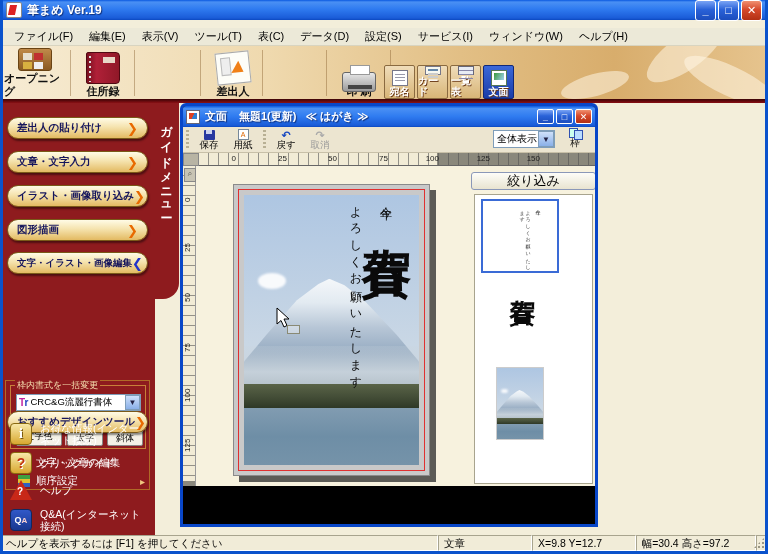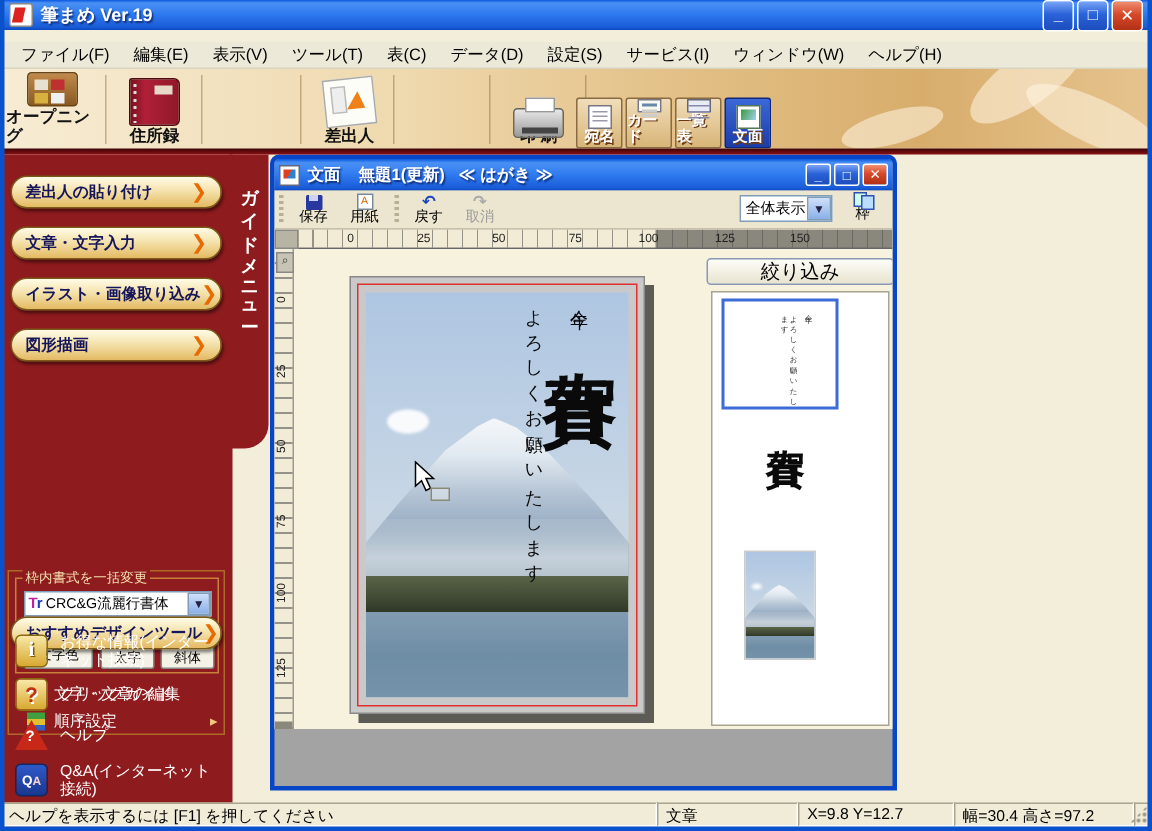--- a/index.html
+++ b/index.html
@@ -103,21 +103,21 @@
   .icon22 { width:22px; height:22px; border-radius:4px; flex:none; display:flex; align-items:center; justify-content:center; font-weight:bold; }
   .ic-info { background:linear-gradient(180deg,#f8e8a8,#d8a830); border:1px solid #8a6a10; color:#fff; font-family:"Liberation Serif",serif; font-size:14px; text-shadow:1px 1px 0 #7a5a10; }
   .ic-quest { background:linear-gradient(180deg,#f8e8a8,#d8a830); border:1px solid #8a6a10; color:#c03010; font-size:14px; text-shadow:1px 1px 0 #fff; }
   .ic-help { width:0; height:0; border-left:11px solid transparent; border-right:11px solid transparent; border-bottom:20px solid #c82818; border-radius:0; background:none; position:relative; }
   .ic-help s { position:absolute; left:-4px; top:6px; color:#fff; font-size:10px; font-weight:bold; text-decoration:none; }
   .ic-qa { background:linear-gradient(180deg,#3058c8,#183890); border:1px solid #102860; color:#fff; font-size:9px; }
   .ic-qa em { font-style:normal; color:#f8d0d0; font-size:8px; }
 
   
   .docwin { left:180px; top:103px; width:418px; height:424px; border:3px solid #0846c8; border-radius:6px 6px 0 0;
-    background:#a3a3a3; z-index:35; }
+    background:#000000; z-index:35; }
   .doc-title { height:21px; border-radius:3px 3px 0 0; display:flex; align-items:center; padding:0 3px;
     background:linear-gradient(180deg,#0a59e0 0%,#4a90f4 12%,#2f7bf0 50%,#1a5cd8 92%,#0b48c0 100%); }
   .doc-icon { width:14px; height:14px; background:#fff; border:1px solid #667; position:relative; }
   .doc-icon:before { content:""; position:absolute; left:2px; top:2px; width:8px; height:6px; background:linear-gradient(120deg,#e04020 50%,#3080d0 50%); }
   .doc-title .t { color:#fff; font-weight:bold; font-size:11px; margin-left:5px; text-shadow:1px 1px 1px #10307a; }
   .doc-title .t .sep { margin-left:12px; }
   .dwbtn { width:17px; height:15px; border:1px solid #fff; border-radius:2px; margin-left:2px; color:#fff; font-size:9px; font-weight:bold;
     display:flex; align-items:center; justify-content:center; background:linear-gradient(180deg,#7aa4f5,#2a62d8 45%,#1c4dbd); }
   .dwbtn.close { background:linear-gradient(180deg,#f09070,#d6492b 45%,#b23014); }
   .doc-toolbar { height:26px; background:#ece5d0; border-bottom:1px solid #c8c0a8; position:relative; display:flex; align-items:center; }
@@ -292,20 +292,24 @@
     <span class="chev">❯</span>
   </div>
   <div class="gbtn" style="top:82px;">
     <span class="t">イラスト・画像取り込み</span>
     <span class="chev">❯</span>
   </div>
   <div class="gbtn" style="top:116px;">
     <span class="t">図形描画</span>
     <span class="chev">❯</span>
   </div>
+  <div class="gbtn" style="top:149px;">
+    <span class="t" style="font-size:9.5px;">文字・イラスト・画像編集</span>
+    <span class="chev down">❮</span>
+  </div>
 
   <div class="expanded" style="position:absolute;">
     <div class="fmt-group">
       <div class="fmt-label">枠内書式を一括変更</div>
       <div class="font-dd">
         <span class="font-ic"><span>T</span><i>r</i></span>
         <span class="font-name">CRC&amp;G流麗行書体</span>
         <span class="dd-arrow">▼</span>
       </div>
       <div class="fmtbtn" style="left:5px;width:46px;">

